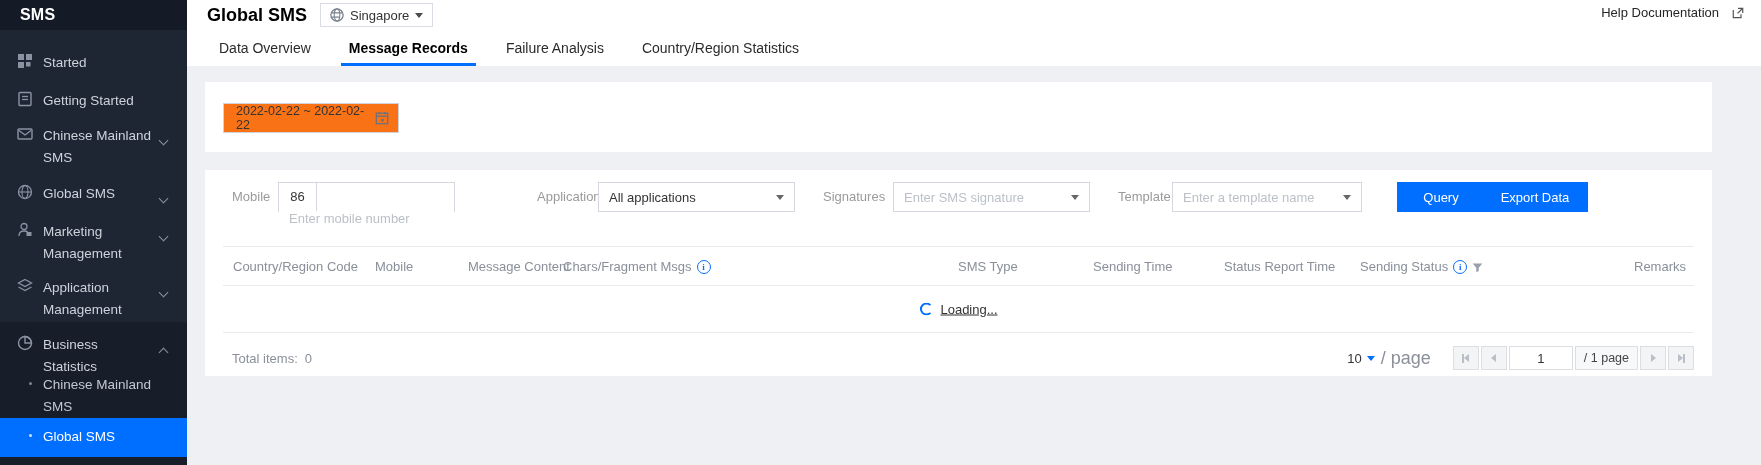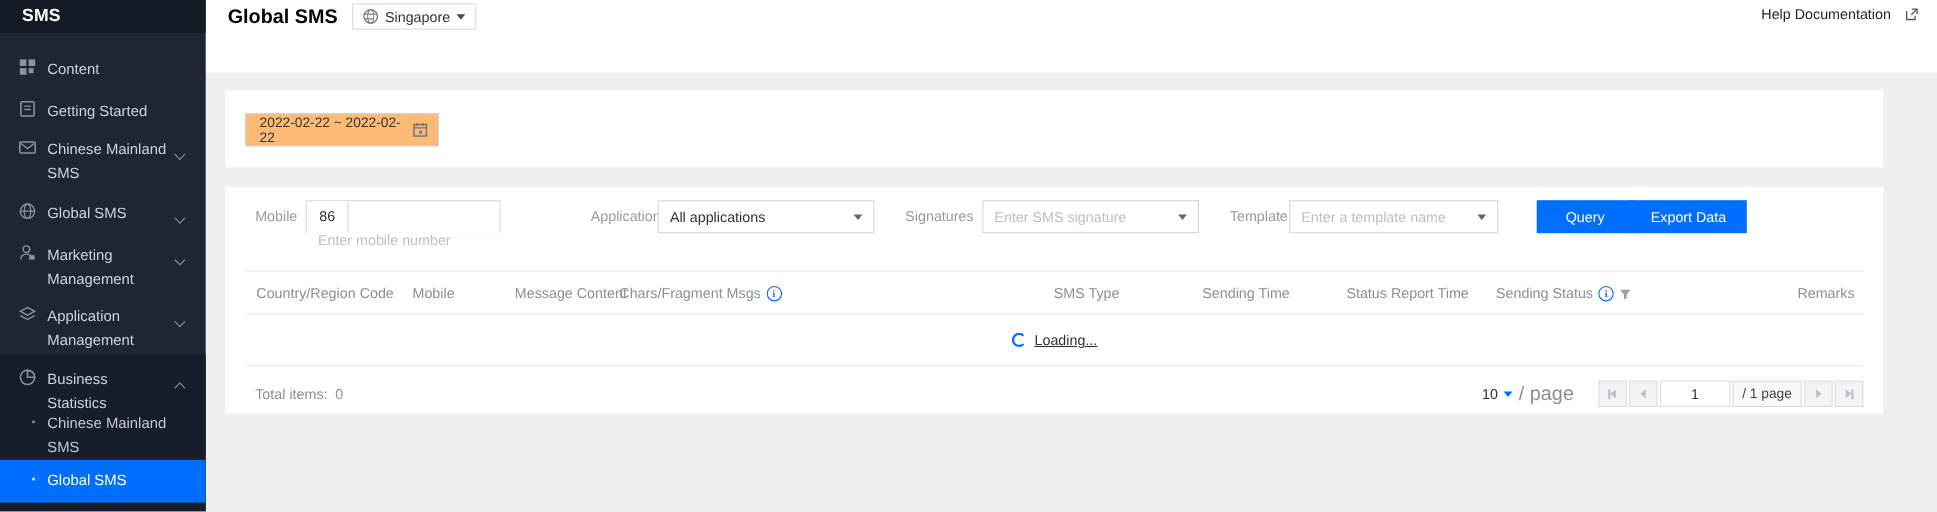--- a/index.html
+++ b/index.html
@@ -32,21 +32,21 @@
   .help-link { position:absolute; right:17px; top:5px; font-size:13px; color:#262626; display:flex; align-items:center; gap:13px; cursor:pointer; }
 
   .tabs { position:absolute; left:30px; top:36px; height:30px; display:flex; }
   .tab { font-size:14px; color:#2b2b2b; margin-right:34px; padding:0 2px; position:relative; line-height:24px; cursor:pointer; }
   .tab.active { font-weight:bold; color:#000; }
   .tab.active::after { content:""; position:absolute; left:-6px; right:-6px; bottom:0; height:3px; background:#006eff; }
 
   
   .card { position:absolute; background:#ffffff; }
   .card1 { left:205px; top:82px; width:1507px; height:70px; }
-  .date-input { position:absolute; left:18px; top:21px; width:176px; height:30px; border:1px solid #cfd3da; display:flex; align-items:center; justify-content:space-between; padding:0 9px 0 12px; cursor:pointer; background:#fdba74; }
+  .date-input { position:absolute; left:18px; top:21px; width:176px; height:30px; border:1px solid #cfd3da; display:flex; align-items:center; justify-content:space-between; padding:0 9px 0 12px; cursor:pointer; background:#f97316; }
   .date-input .txt { font-size:12.5px; color:#333; }
 
   .card2 { left:205px; top:170px; width:1507px; height:206px; }
 
   
   .filter-row { position:absolute; left:0; top:12px; width:1507px; height:30px; }
   .f-label { position:absolute; top:0; font-size:13px; color:#9a9a9a; line-height:30px; }
   .lab-mobile { left:27px; }
   .lab-application { left:332px; }
   .lab-signatures { left:618px; }
@@ -102,21 +102,21 @@
 
   <div class="side-item" style="top:52px;">
     <span class="ico">
       <svg width="16" height="16" viewBox="0 0 16 16">
           <rect x="1" y="1" width="6" height="6" fill="#8b93a2"></rect>
           <rect x="9" y="1" width="6" height="6" fill="#8b93a2"></rect>
           <rect x="1" y="9" width="6" height="6" fill="#8b93a2"></rect>
           <rect x="9" y="9" width="4.5" height="4.5" fill="#8b93a2"></rect>
         </svg>
     </span>
-    <span class="lbl">Content</span>
+    <span class="lbl">Started</span>
   </div>
 
   <div class="side-item" style="top:90px;">
     <span class="ico">
       <svg width="16" height="16" viewBox="0 0 16 16">
           <rect x="2" y="1.5" width="12" height="13" rx="1" fill="none" stroke="#8b93a2" stroke-width="1.4"></rect>
           <line x1="5" y1="5.5" x2="11" y2="5.5" stroke="#8b93a2" stroke-width="1.3"></line>
           <line x1="5" y1="8.5" x2="11" y2="8.5" stroke="#8b93a2" stroke-width="1.3"></line>
         </svg>
     </span>
@@ -212,20 +212,26 @@
     <span>Help Documentation</span>
     <span>
       <svg width="12" height="12" viewBox="0 0 14 14">
           <path d="M1.5 3.5 v9 h9 v-4" fill="none" stroke="#555" stroke-width="1.4"></path>
           <path d="M7 1.5 h5.5 v5.5" fill="none" stroke="#555" stroke-width="1.4"></path>
           <line x1="12.5" y1="1.5" x2="6.5" y2="7.5" stroke="#555" stroke-width="1.4"></line>
         </svg>
     </span>
   </div>
 
+  <div class="tabs">
+    <div class="tab">Data Overview</div>
+    <div class="tab active">Message Records</div>
+    <div class="tab">Failure Analysis</div>
+    <div class="tab">Country/Region Statistics</div>
+  </div>
 </div>
 
 <div class="card card1">
   <div class="date-input">
     <span class="txt">2022-02-22 ~ 2022-02-22</span>
     <span>
       <svg width="14" height="14" viewBox="0 0 16 16">
           <rect x="1.5" y="2.5" width="13" height="12" fill="none" stroke="#6b7280" stroke-width="1.5"></rect>
           <line x1="1.5" y1="6" x2="14.5" y2="6" stroke="#6b7280" stroke-width="1.5"></line>
           <line x1="5" y1="1" x2="5" y2="4" stroke="#6b7280" stroke-width="1.5"></line>

